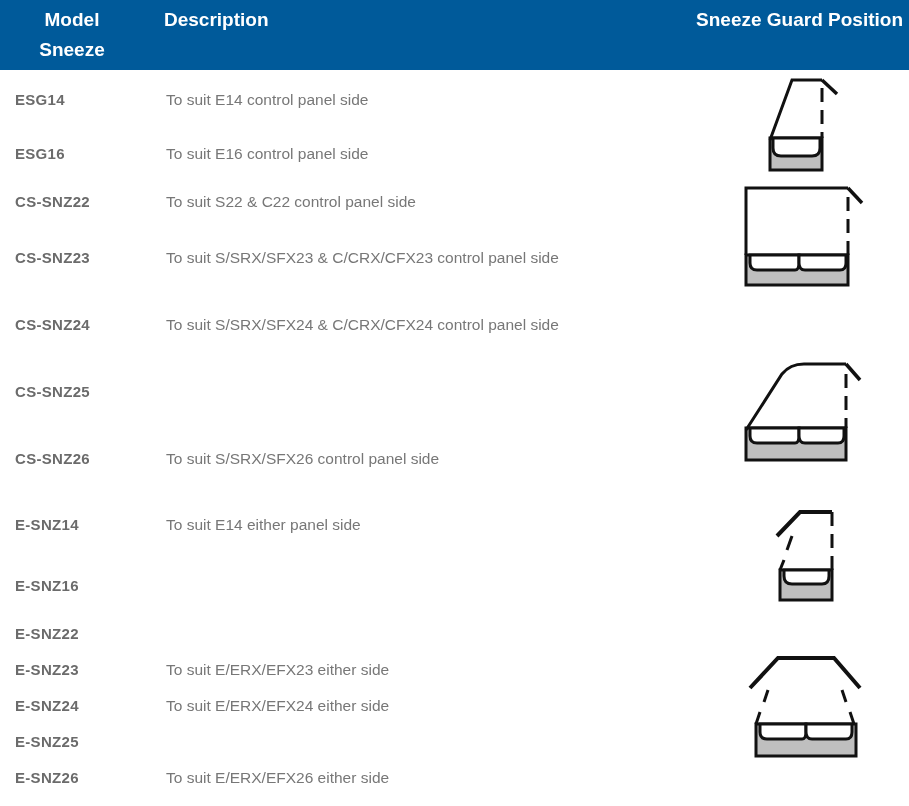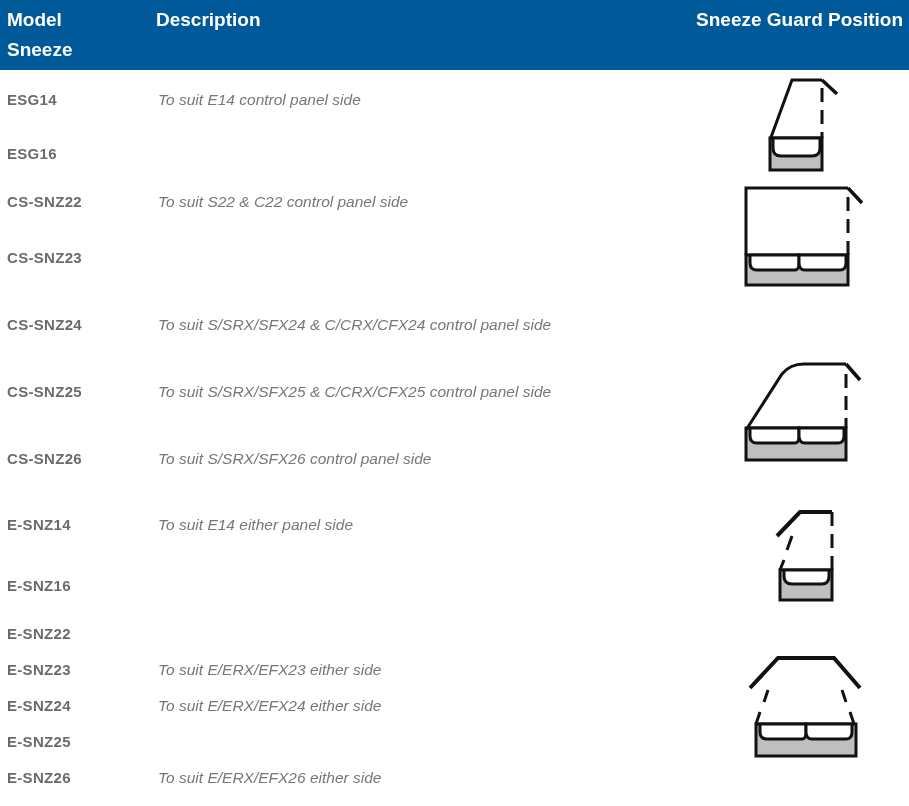--- a/index.html
+++ b/index.html
@@ -1,25 +1,25 @@
 <!DOCTYPE html>
 <html><head>
   <meta charset="utf-8">
   <style>
     html, body { margin: 0; padding: 0; background: #ffffff; }
     body { width: 909px; height: 806px; position: relative; overflow: hidden;
            font-family: "Liberation Sans", sans-serif; }
     .header { position: absolute; left: 0; top: 0; width: 909px; height: 70px; background: #005a9a; }
     .hdr { position: absolute; color: #ffffff; font-weight: bold; font-size: 19px; line-height: 30px; }
-    .hdr-model { left: 7px; top: 5px; width: 130px; }
-    .hdr-desc { left: 156px; top: 5px; }
+    .hdr-model { left: 7px; top: 5px; width: 130px; text-align: center; }
+    .hdr-desc { left: 164px; top: 5px; }
     .hdr-pos { right: 6px; top: 5px; text-align: right; }
-    .row { position: absolute; left: 0; width: 700px; height: 20px; }
+    .row { position: absolute; left: 8px; width: 700px; height: 20px; }
     .model { position: absolute; left: 7px; top: 0; font-weight: bold; font-size: 15px; color: #6b6b6b; letter-spacing: 0.3px; line-height: 20px; }
-    .desc { position: absolute; left: 158px; top: 0; font-size: 15.5px; color: #777777; line-height: 20px; white-space: nowrap; font-style: italic; }
+    .desc { position: absolute; left: 158px; top: 0; font-size: 15.5px; color: #777777; line-height: 20px; white-space: nowrap; }
     .diagram { position: absolute; }
   </style>
 </head>
 <body>
 
 <div class="header">
   <div class="hdr hdr-model">
     <div>Model</div>
     <div>Sneeze</div>
   </div>
@@ -27,35 +27,36 @@
   <div class="hdr hdr-pos">Sneeze Guard Position</div>
 </div>
 
 <div>
   <div class="row" style="top:90px">
     <span class="model">ESG14</span>
     <span class="desc">To suit E14 control panel side</span>
   </div>
   <div class="row" style="top:144px">
     <span class="model">ESG16</span>
+    <span class="desc">To suit E16 control panel side</span>
   </div>
   <div class="row" style="top:192px">
     <span class="model">CS-SNZ22</span>
     <span class="desc">To suit S22 &amp; C22 control panel side</span>
   </div>
   <div class="row" style="top:248px">
     <span class="model">CS-SNZ23</span>
+    <span class="desc">To suit S/SRX/SFX23 &amp; C/CRX/CFX23 control panel side</span>
   </div>
   <div class="row" style="top:315px">
     <span class="model">CS-SNZ24</span>
     <span class="desc">To suit S/SRX/SFX24 &amp; C/CRX/CFX24 control panel side</span>
   </div>
   <div class="row" style="top:382px">
     <span class="model">CS-SNZ25</span>
-    <span class="desc">To suit S/SRX/SFX25 &amp; C/CRX/CFX25 control panel side</span>
   </div>
   <div class="row" style="top:449px">
     <span class="model">CS-SNZ26</span>
     <span class="desc">To suit S/SRX/SFX26 control panel side</span>
   </div>
   <div class="row" style="top:515px">
     <span class="model">E-SNZ14</span>
     <span class="desc">To suit E14 either panel side</span>
   </div>
   <div class="row" style="top:576px">

